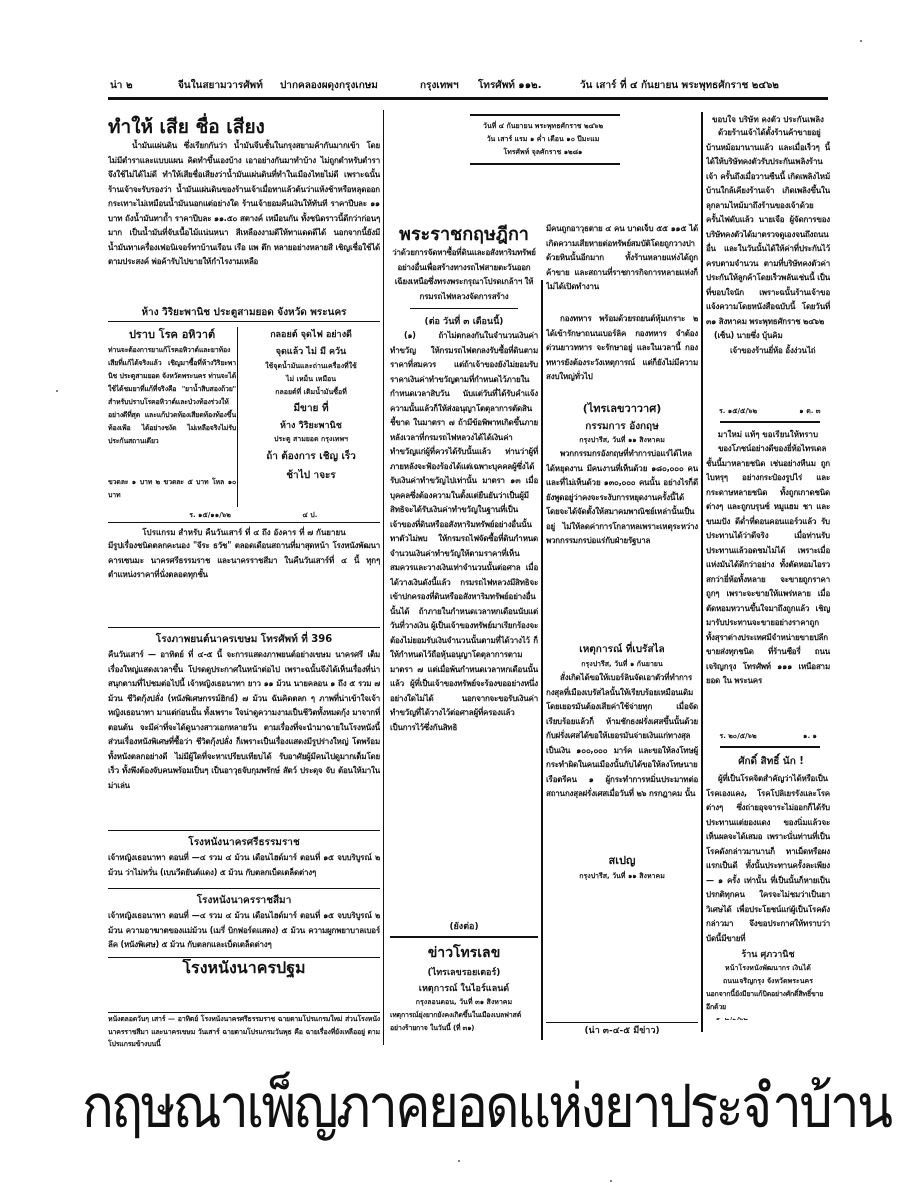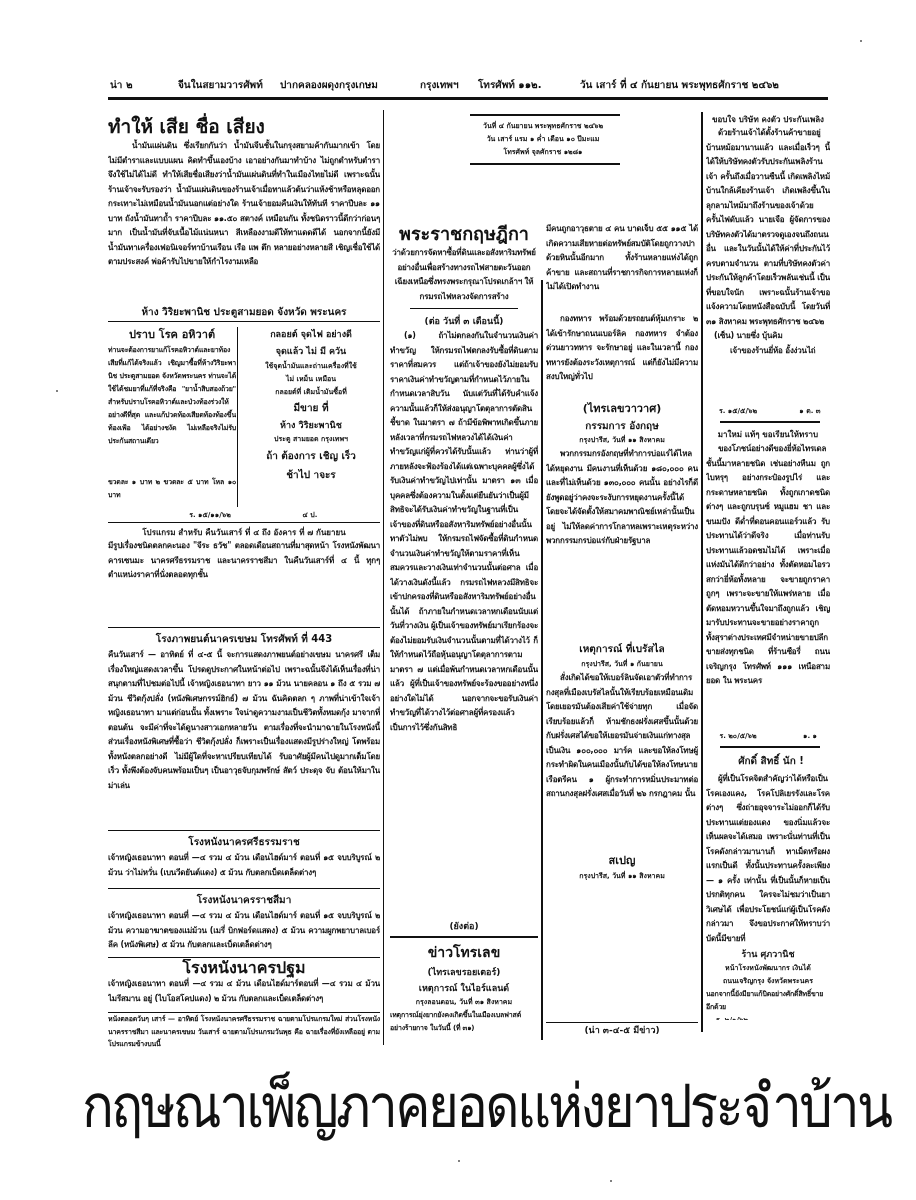--- a/index.html
+++ b/index.html
@@ -71,40 +71,39 @@
   <div class="col small" style="left:290px;top:509px;width:40px;height:12px">๔ ป.</div>
   <div class="rule" style="left:108px;top:522px;width:272px;height:1px"></div>
 
   <div class="col" style="left:108px;top:526px;width:272px;height:68px">
     <div class="small" style="font-size:8px">โปรแกรม สำหรับ คืนวันเสาร์ ที่ ๔ ถึง อังคาร ที่ ๗ กันยายน</div>
     <div class="t">มีรูปเรื่องชนิดตลกคะนอง "จีระ ธวัช" ตลอดเดือนสถานที่มาสุดหน้า โรงหนังพัฒนาคารเซนมะ นาครศรีธรรมราช และนาครราชสีมา ในคืนวันเสาร์ที่ ๔ นี้ ทุกๆ ตำแหน่งราคาที่นั่งตลอดทุกชั้น</div>
   </div>
   <div class="rule" style="left:108px;top:627px;width:272px;height:1px"></div>
 
   <div class="col" style="left:108px;top:630px;width:272px;height:182px">
-    <div class="h3" style="font-size:10px">โรงภาพยนต์นาครเขษม โทรศัพท์ ที่ 443</div>
+    <div class="h3" style="font-size:10px">โรงภาพยนต์นาครเขษม โทรศัพท์ ที่ 396</div>
     <div class="t">คืนวันเสาร์ — อาทิตย์ ที่ ๔-๕ นี้ จะการแสดงภาพยนต์อย่างเขษม นาครศรี เต็มเรื่องใหญ่แสดงเวลาขึ้น โปรดดูประกาศในหน้าต่อไป เพราะฉนั้นจึงได้เห็นเรื่องที่น่าสนุกตามที่ไปชมต่อไปนี้ เจ้าหญิงเธอนาทา ยาว ๑๑ ม้วน นายคลอน ๑ ถึง ๕ รวม ๗ ม้วน ชีวิตกุ้งปลั่ง (หนังพิเศษกรรม์ฮิกธ์) ๗ ม้วน ฉันคิดตลก ๆ ภาพที่น่าเข้าใจเจ้าหญิงเธอนาทา มาแต่ก่อนนั้น ทั้งเพราะ ใจน่าดูความงามเป็นชีวิตทั้งหมดกุ้ง มาจากที่ตอนต้น จะมีค่าที่จะได้ดูนางสาวเอกหลายวัน ตามเรื่องที่จะนำมาฉายในโรงหนังนี้ ส่วนเรื่องหนังพิเศษที่ซื้อว่า ชีวิตกุ้งปลั่ง ก็เพราะเป็นเรื่องแสดงมีรูปร่างใหญ่ โตพร้อมทั้งหนังตลกอย่างดี ไม่มีผู้ใดที่จะหาเปรียบเทียบได้ รับอาศัยผู้มีคนไปดูมากเต็มโดยเร็ว ทั้งพึงต้องจับคนพร้อมเป็นๆ เป็นอาวุธจับกุมพรักษ์ สัตว์ ประดุจ จับ ต้อนให้มาในม่าเล่น</div>
   </div>
   <div class="rule" style="left:108px;top:830px;width:272px;height:1px"></div>
 
   <div class="col" style="left:108px;top:833px;width:272px;height:52px">
     <div class="h3" style="font-size:10px">โรงหนังนาครศรีธรรมราช</div>
     <div class="t">เจ้าหญิงเธอนาทา ตอนที่ —๔ รวม ๔ ม้วน เดือนไฮด์มาร์ ตอนที่ ๑๕ จบบริบูรณ์ ๒ ม้วน ว่าไม่หวั่น (เบนวีดยันต์แดง) ๕ ม้วน กับตลกเบ็ดเตล็ดต่างๆ</div>
   </div>
   <div class="rule" style="left:108px;top:888px;width:272px;height:1px"></div>
 
   <div class="col" style="left:108px;top:891px;width:272px;height:66px">
     <div class="h3" style="font-size:10px">โรงหนังนาครราชสีมา</div>
     <div class="t">เจ้าหญิงเธอนาทา ตอนที่ —๔ รวม ๔ ม้วน เดือนไฮด์มาร์ ตอนที่ ๑๕ จบบริบูรณ์ ๒ ม้วน ความอาฆาตของแม่ม้วน (เมรี่ บิกฟอร์ดแสดง) ๕ ม้วน ความผูกพยาบาลเบอร์ลีค (หนังพิเศษ) ๕ ม้วน กับตลกและเบ็ดเตล็ดต่างๆ</div>
   </div>
   <div class="rule" style="left:108px;top:957px;width:272px;height:1px"></div>
 
   <div class="col" style="left:108px;top:959px;width:272px;height:52px">
     <div class="h3" style="font-size:16px">โรงหนังนาครปฐม</div>
-    <div class="t">เจ้าหญิงเธอนาทา ตอนที่ —๔ รวม ๔ ม้วน เดือนไฮด์มาร์ตอนที่ —๔ รวม ๔ ม้วน ไมรีสมาน อยู่ (ไบโอสโคปแดง) ๒ ม้วน กับตลกและเบ็ดเตล็ดต่างๆ</div>
   </div>
   <div class="rule" style="left:108px;top:1012px;width:272px;height:1px"></div>
   <div class="col t" style="left:108px;top:1013px;width:272px;height:40px;font-size:7px;line-height:12.5px">หนังตลอดวันๆ เสาร์ — อาทิตย์ โรงหนังนาครศรีธรรมราช ฉายตามโปรแกรมใหม่ ส่วนโรงหนังนาครราชสีมา และนาครเขษม วันเสาร์ ฉายตามโปรแกรมวันพุธ คือ ฉายเรื่องที่ยังเหลืออยู่ ตามโปรแกรมข้างบนนี้</div>
 
   <div class="col" style="left:390px;top:112px;width:306px;height:102px">
     <div class="rule" style="position:relative;left:80px;width:150px;height:2px;margin:2px 0 4px"></div>
     <div class="small">วันที่ ๔ กันยายน พระพุทธศักราช ๒๔๖๒</div>
     <div class="small">วัน เสาร์ แรม ๑ ค่ำ เดือน ๑๐ ปีมะแม</div>
     <div class="small">โทรศัพท์ จุลศักราช ๑๒๘๑</div>
     <div class="rule" style="position:relative;left:80px;width:150px;height:2px;margin-top:4px"></div>

